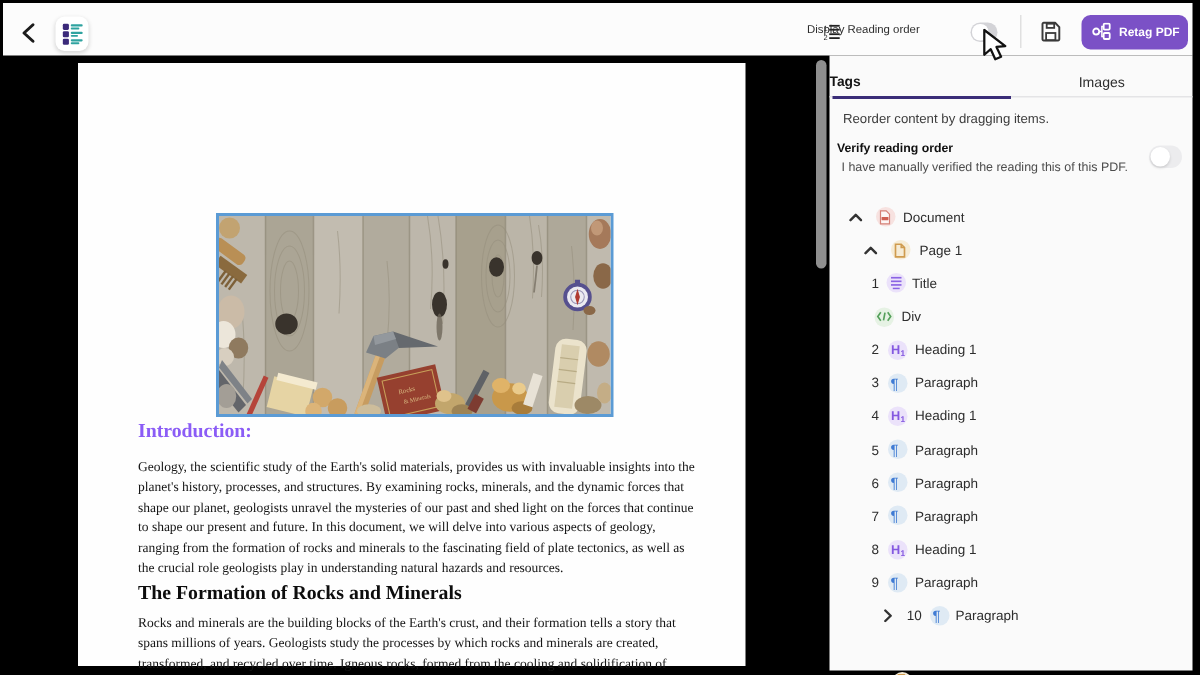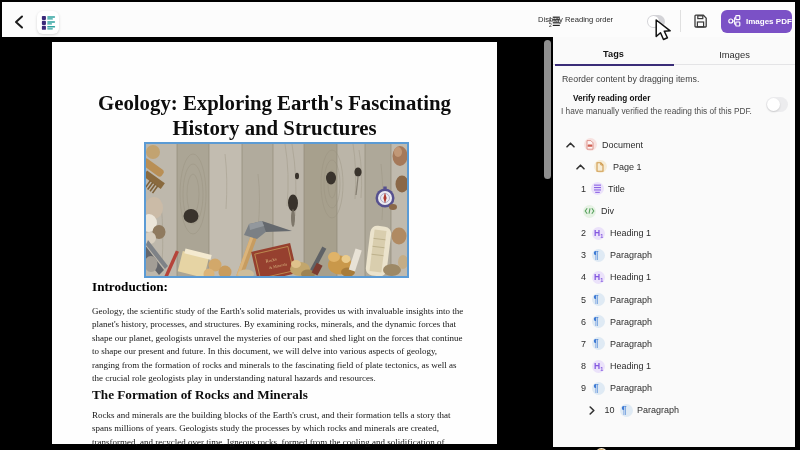--- a/index.html
+++ b/index.html
@@ -73,30 +73,29 @@
       <rect x="3.4" y="8" width="6.2" height="4.8" fill="none" stroke="#3a3a3a" stroke-width="1.2"></rect>
     </svg>
 
     <div class="abs" style="left:719px;top:8px;width:71px;height:23px;border-radius:6px;background:#7b51c6;">
       <svg class="abs" style="left:7px;top:5px" width="13" height="12" viewBox="0 0 13 12">
         <circle cx="2.8" cy="6" r="2" fill="none" stroke="#fff" stroke-width="1.2"></circle>
         <rect x="7.8" y="0.7" width="4" height="4" rx="0.7" fill="none" stroke="#fff" stroke-width="1.2"></rect>
         <rect x="7.8" y="7" width="4" height="4" rx="0.7" fill="none" stroke="#fff" stroke-width="1.2"></rect>
         <path d="M4.8 6 h1.8 M6.6 6 v-3.3 h1.2 M6.6 6 v3.3 h1.2" fill="none" stroke="#fff" stroke-width="1"></path>
       </svg>
-      <div class="abs" style="left:25px;top:6.5px;font-size:8px;font-weight:bold;color:#fff;">Images PDF</div>
+      <div class="abs" style="left:25px;top:6.5px;font-size:8px;font-weight:bold;color:#fff;">Retag PDF</div>
     </div>
   </div>
 
   <svg class="abs" style="left:653px;top:19px;z-index:50" width="22" height="22" viewBox="0 0 22 22">
     <path d="M3.2 1 L3.2 17.5 L7.5 13.8 L10.5 20.5 L14.4 18.8 L11.3 12.3 L17.2 11.8 Z" fill="#fff" stroke="#111" stroke-width="1.5" stroke-linejoin="round"></path>
   </svg>
   <div id="page" class="abs">
 
-    <div class="abs" style="left:0;top:47.5px;width:445px;text-align:center;font-weight:bold;font-size:20.8px;line-height:25.2px;color:#0d0d0d;">Geology: Exploring Earth's Fascinating<br>History and Structures</div>
 
     <div class="abs" style="left:92px;top:100px;width:265px;height:136px;border:2px solid #5b9bd5;background:#fff;">
       <svg width="261" height="132" viewBox="0 0 261 132" style="display:block">
         <rect width="261" height="132" fill="#b5afa2"></rect>
         <g>
           <rect x="0" width="31" height="132" fill="#beb8ac"></rect>
           <rect x="31" width="32" height="132" fill="#aba595"></rect>
           <rect x="63" width="33" height="132" fill="#c2bcb0"></rect>
           <rect x="96" width="31" height="132" fill="#b1ab9d"></rect>
           <rect x="127" width="31" height="132" fill="#bdb7ab"></rect>
@@ -191,34 +190,34 @@
           <circle cx="239" cy="54" r="7" fill="#ecebf1"></circle>
           <circle cx="239" cy="54" r="4.5" fill="none" stroke="#9a96b8" stroke-width="0.7"></circle>
           <circle cx="239" cy="54" r="1.2" fill="#444"></circle>
           <path d="M239 48.5 L240.6 54 L239 59.5 L237.4 54 Z" fill="#b03a30"></path>
           <rect x="237.3" y="42.5" width="3.4" height="3" fill="#56508f"></rect>
           <ellipse cx="247" cy="63" rx="4" ry="3" fill="#8a6848"></ellipse>
         </g>
       </svg>
     </div>
 
-    <div class="abs" style="left:40px;top:236.5px;font-size:13.2px;font-weight:bold;color:#000000;">Introduction:</div>
+    <div class="abs" style="left:40px;top:236.5px;font-size:13.2px;font-weight:bold;color:#8b5cf6;">Introduction:</div>
     <div class="abs" style="left:40px;top:263px;width:380px;font-size:9px;line-height:13.4px;color:#161616;white-space:nowrap;">Geology, the scientific study of the Earth's solid materials, provides us with invaluable insights into the<br>planet's history, processes, and structures. By examining rocks, minerals, and the dynamic forces that<br>shape our planet, geologists unravel the mysteries of our past and shed light on the forces that continue<br>to shape our present and future. In this document, we will delve into various aspects of geology,<br>ranging from the formation of rocks and minerals to the fascinating field of plate tectonics, as well as<br>the crucial role geologists play in understanding natural hazards and resources.</div>
     <div class="abs" style="left:40px;top:344.5px;font-size:13.2px;font-weight:bold;color:#0d0d0d;">The Formation of Rocks and Minerals</div>
     <div class="abs" style="left:40px;top:367px;width:380px;font-size:9px;line-height:13.4px;color:#161616;white-space:nowrap;">Rocks and minerals are the building blocks of the Earth's crust, and their formation tells a story that<br>spans millions of years. Geologists study the processes by which rocks and minerals are created,<br>transformed, and recycled over time. Igneous rocks, formed from the cooling and solidification of</div>
   </div>
   <div id="vscroll" class="abs"></div>
   <div id="panel" class="abs">
 
     <div class="abs" style="left:0;top:0;width:242px;height:28px;border-bottom:1px solid #e4e4e6;"></div>
-    <div class="abs" style="left:0;top:11.5px;width:121px;text-align:center;font-size:9.2px;font-weight:bold;color:#141414;">Tags</div>
+    <div class="abs" style="left:0;top:11.5px;width:121px;text-align:left;font-size:9.2px;font-weight:bold;color:#141414;">Tags</div>
     <div class="abs" style="left:121px;top:11.5px;width:121px;text-align:center;font-size:9.4px;color:#2e2e2e;">Images</div>
     <div class="abs" style="left:2px;top:26.5px;width:119px;height:2.3px;background:#3a2d78;"></div>
     <div class="abs" style="left:9px;top:36.5px;font-size:8.8px;color:#3d3d3d;">Reorder content by dragging items.</div>
-    <div class="abs" style="left:20px;top:56.5px;font-size:8.2px;font-weight:bold;color:#101010;">Verify reading order</div>
+    <div class="abs" style="left:5px;top:56.5px;font-size:8.2px;font-weight:bold;color:#101010;">Verify reading order</div>
     <div class="abs" style="left:8px;top:68.5px;font-size:8.3px;color:#4c4c4c;">I have manually verified the reading this of this PDF.</div>
     <div class="abs" style="left:213px;top:60px;width:22px;height:15px;border-radius:8px;background:#ececee;">
       <div class="abs" style="left:1px;top:1px;width:13px;height:13px;border-radius:50%;background:#fff;box-shadow:0 1px 2px rgba(0,0,0,0.15);"></div>
     </div>
     <div id="tree">
 
       <div class="row" style="left:0;top:99.5px;width:242px;">
         <svg class="abs" style="left:12.5px;top:5px" width="9" height="6" viewBox="0 0 9 6">
             <path d="M1 4.8 L4.5 1.2 L8 4.8" fill="none" stroke="#333" stroke-width="1.6" stroke-linecap="round" stroke-linejoin="round"></path>
           </svg>

